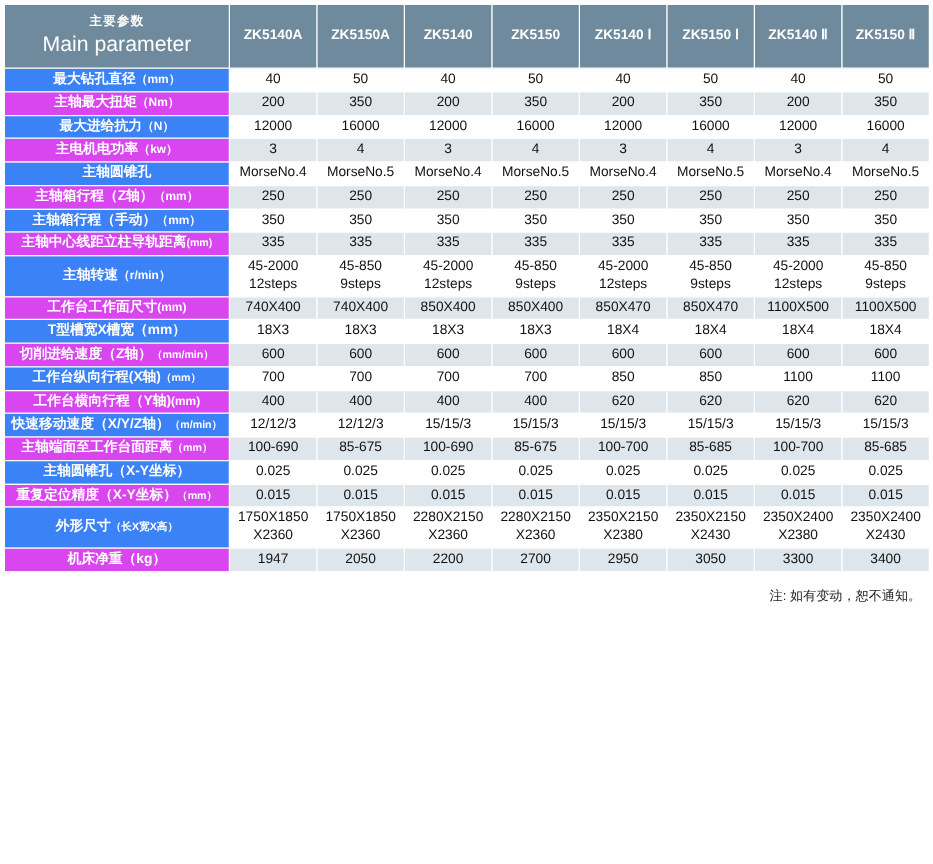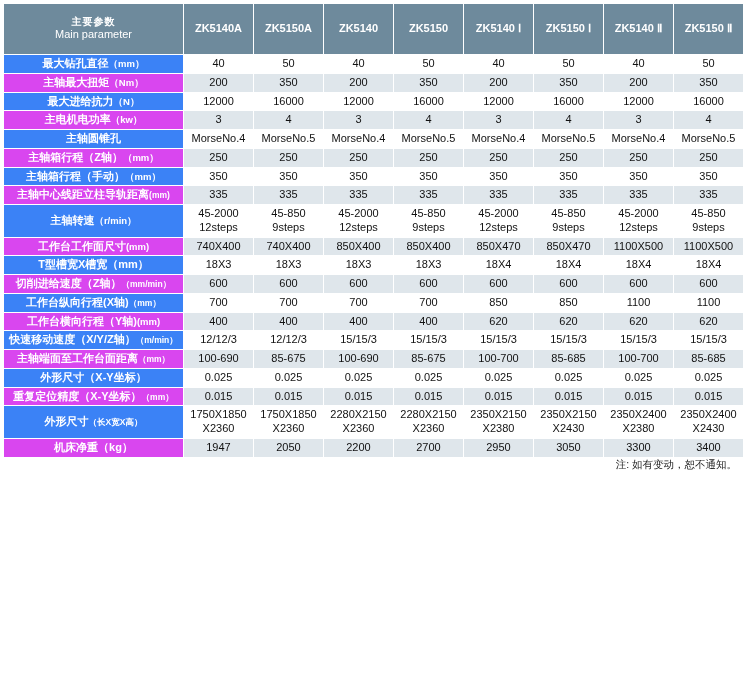--- a/index.html
+++ b/index.html
@@ -39,21 +39,21 @@
   thead th.main-param {
     font-size: 12.5px;
   }
   thead th.main-param .cn {
     display: block;
     font-size: 10px;
     letter-spacing: 1px;
   }
   thead th.main-param .en {
     display: block;
-    font-size: 11px;
+    font-size: 17px;
     font-weight: normal;
   }
   
   td.label {
     background: #3b82f6;
     color: #ffffff;
     font-weight: bold;
     font-size: 12px;
     text-align: center;
     padding: 3px 2px;
@@ -73,21 +73,21 @@
   }
   tr.alt td.val {
     background: #dfe6eb;
   }
   tr.alt td.label {
     background: #d946ef;
   }
   td.val .l2 { display: block; }
   .note {
     width: 740px;
-    margin: 0 3px 0 3px;
+    margin: 12px 3px 0 3px;
     text-align: right;
     font-size: 10.5px;
     color: #222;
     padding-right: 6px;
     box-sizing: border-box;
   }
 </style>
 </head>
 <body>
 
@@ -314,21 +314,21 @@
         <td class="val"><span>100-690</span></td>
         <td class="val"><span>85-675</span></td>
         <td class="val"><span>100-690</span></td>
         <td class="val"><span>85-675</span></td>
         <td class="val"><span>100-700</span></td>
         <td class="val"><span>85-685</span></td>
         <td class="val"><span>100-700</span></td>
         <td class="val"><span>85-685</span></td>
       </tr>
       <tr>
-        <td class="label"><span>外形尺寸（X-Y坐标）</span></td>
+        <td class="label"><span>主轴圆锥孔（X-Y坐标）</span></td>
         <td class="val"><span>0.025</span></td>
         <td class="val"><span>0.025</span></td>
         <td class="val"><span>0.025</span></td>
         <td class="val"><span>0.025</span></td>
         <td class="val"><span>0.025</span></td>
         <td class="val"><span>0.025</span></td>
         <td class="val"><span>0.025</span></td>
         <td class="val"><span>0.025</span></td>
       </tr>
       <tr class="alt">

